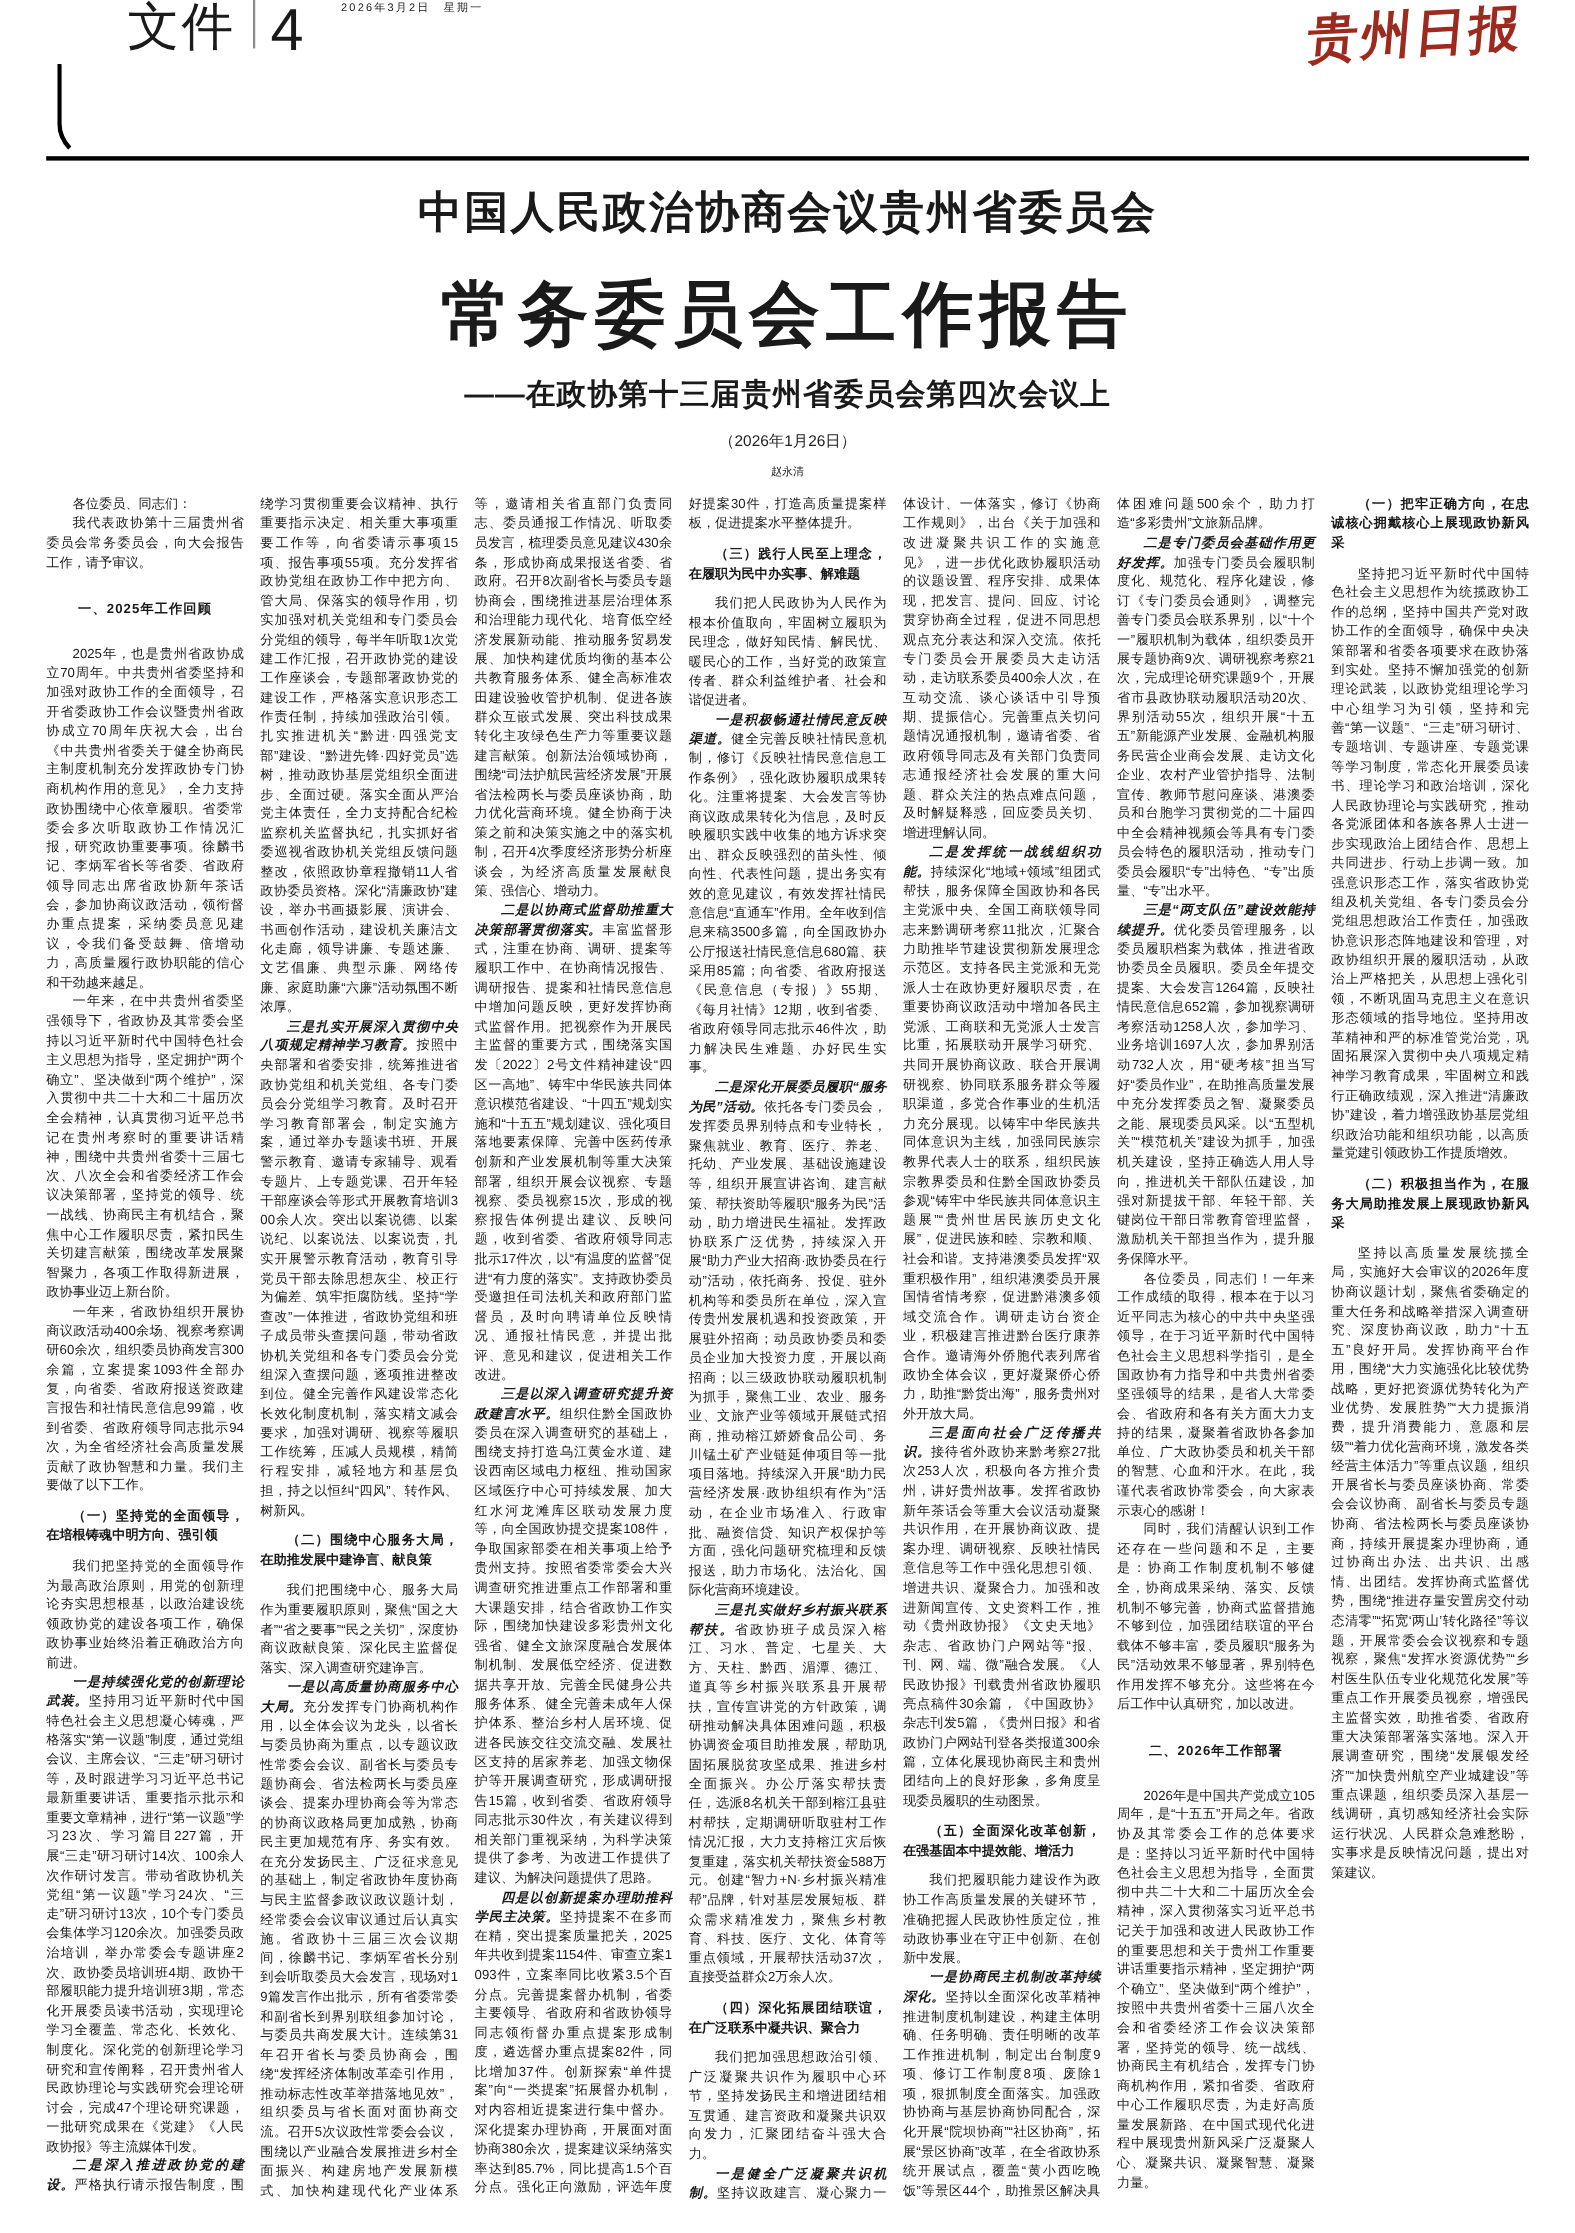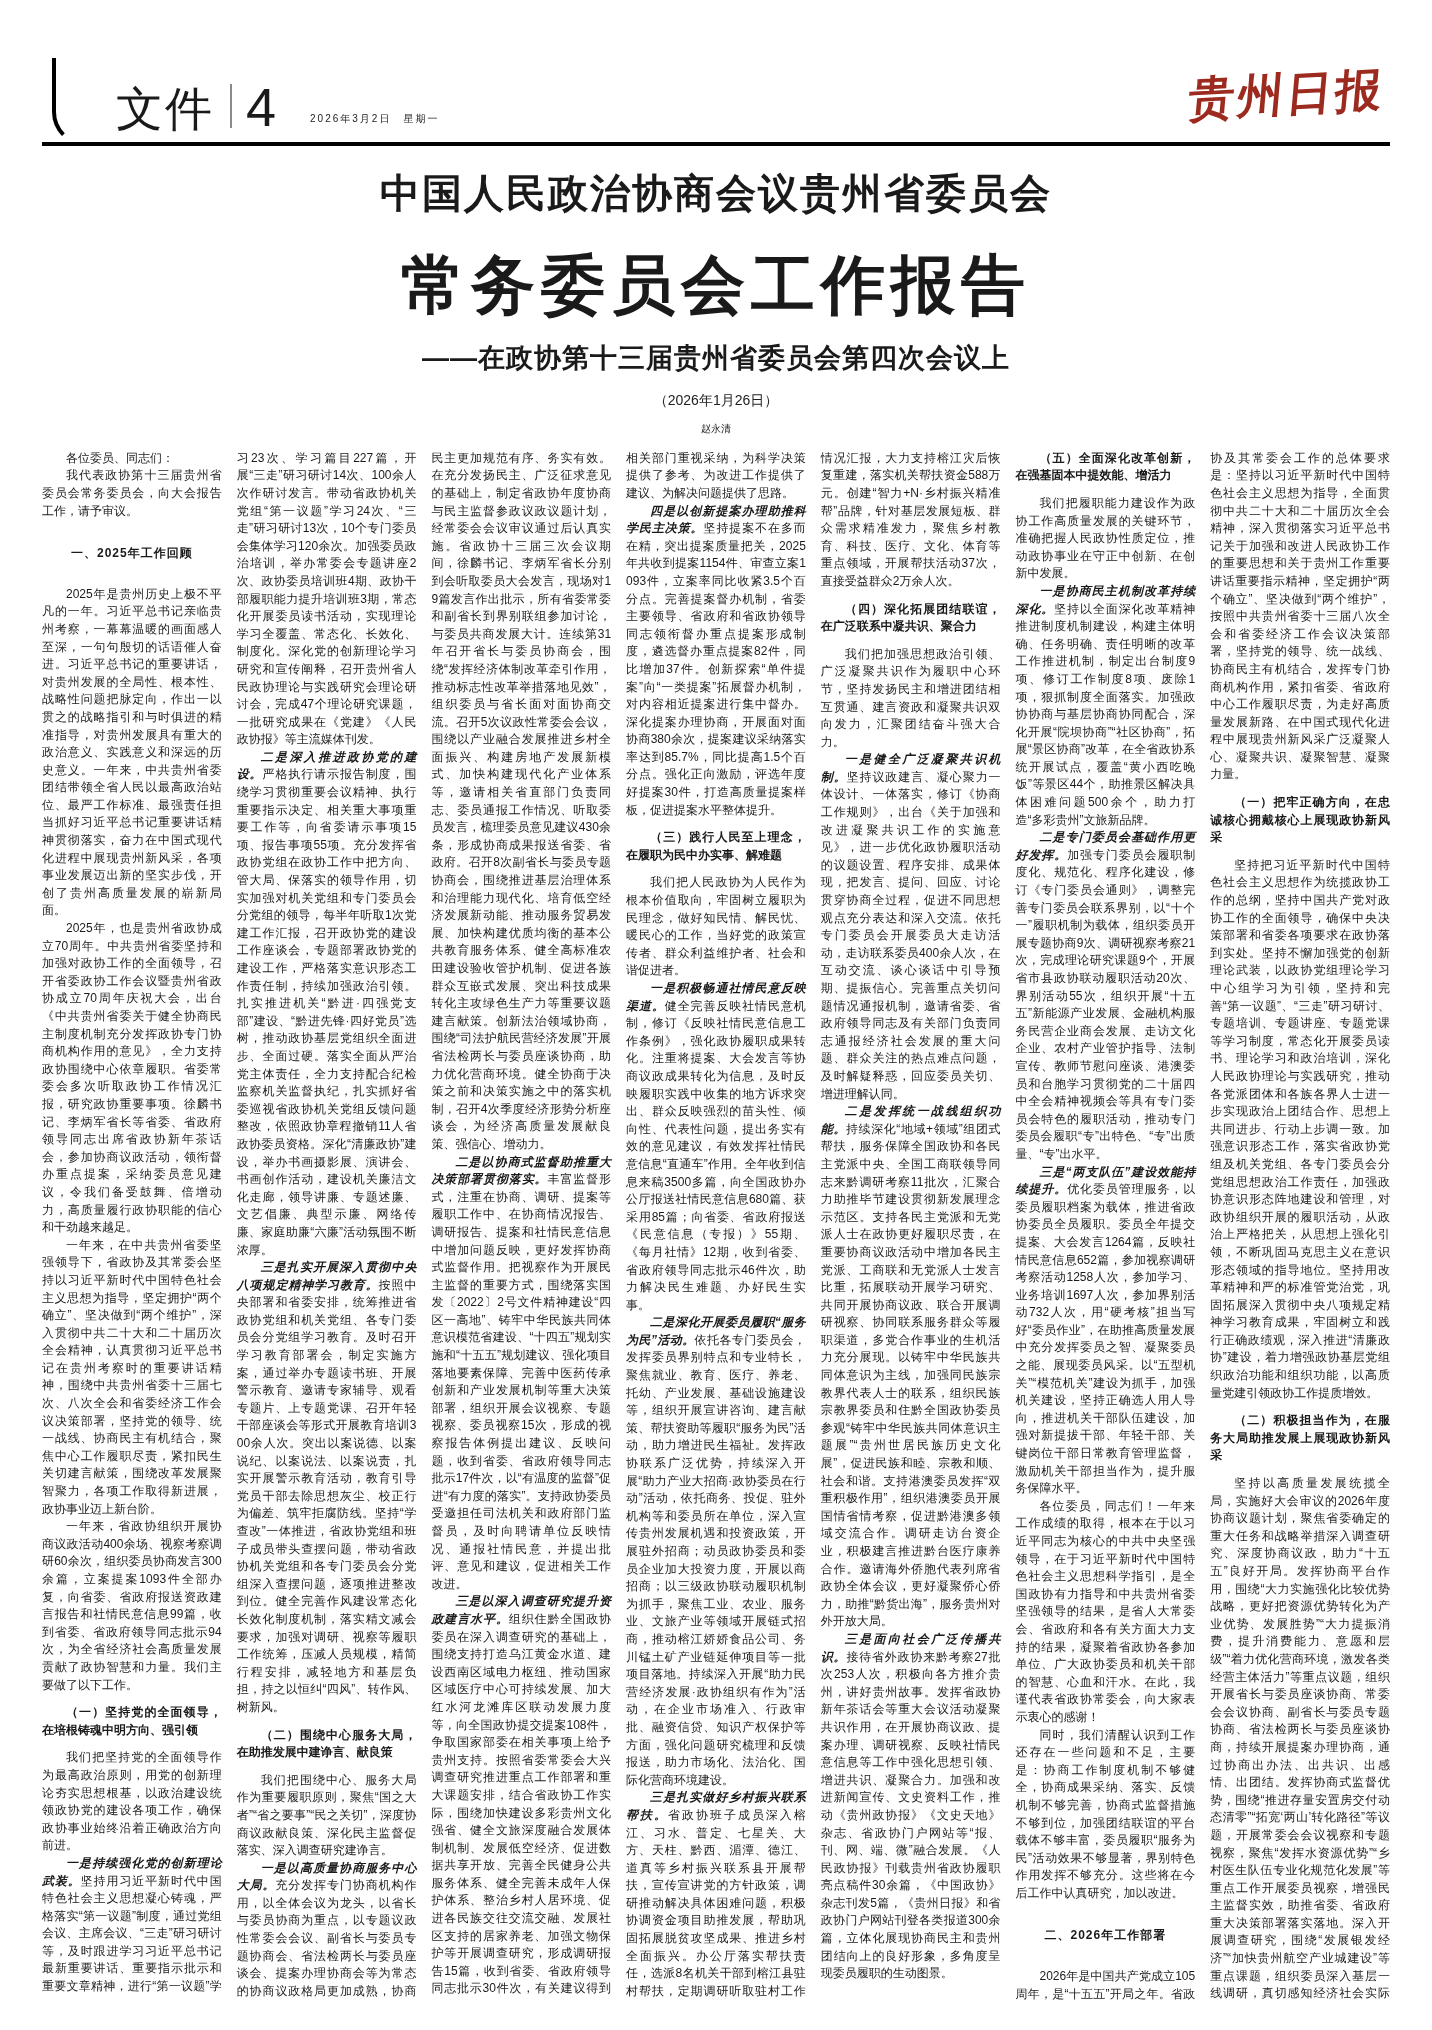--- a/index.html
+++ b/index.html
@@ -11,21 +11,21 @@
     position: relative;
     overflow: hidden;
   }
   
   .masthead {
     position: relative;
     margin: 0 42px;
     height: 146px;
     border-bottom: 4px solid #000;
     display: flex;
-    align-items: flex-end;
+    align-items: flex-start;
     padding: 0 0 6px 74px;
   }
   .bracket {
     position: absolute;
     left: 10px; top: 58px; bottom: -4px;
     width: 52px;
     border-left: 4px solid #000;
     border-bottom-left-radius: 34px;
     border-bottom: 4px solid transparent;
   }
@@ -92,21 +92,20 @@
   <div class="main-title-2">常务委员会工作报告</div>
   <div class="sub-title">——在政协第十三届贵州省委员会第四次会议上</div>
   <div class="meeting-date">（2026年1月26日）</div>
   <div class="author">赵永清</div>
 </div>
 
 <div class="article-body">
     <p>各位委员、同志们：</p>
     <p>我代表政协第十三届贵州省委员会常务委员会，向大会报告工作，请予审议。</p>
     <div class="h2">一、2025年工作回顾</div>
-    <p>2025年是贵州历史上极不平凡的一年。习近平总书记亲临贵州考察，一幕幕温暖的画面感人至深，一句句殷切的话语催人奋进。习近平总书记的重要讲话，对贵州发展的全局性、根本性、战略性问题把脉定向，作出一以贯之的战略指引和与时俱进的精准指导，对贵州发展具有重大的政治意义、实践意义和深远的历史意义。一年来，中共贵州省委团结带领全省人民以最高政治站位、最严工作标准、最强责任担当抓好习近平总书记重要讲话精神贯彻落实，奋力在中国式现代化进程中展现贵州新风采，各项事业发展迈出新的坚实步伐，开创了贵州高质量发展的崭新局面。</p>
     <p>2025年，也是贵州省政协成立70周年。中共贵州省委坚持和加强对政协工作的全面领导，召开省委政协工作会议暨贵州省政协成立70周年庆祝大会，出台《中共贵州省委关于健全协商民主制度机制充分发挥政协专门协商机构作用的意见》，全力支持政协围绕中心依章履职。省委常委会多次听取政协工作情况汇报，研究政协重要事项。徐麟书记、李炳军省长等省委、省政府领导同志出席省政协新年茶话会，参加协商议政活动，领衔督办重点提案，采纳委员意见建议，令我们备受鼓舞、倍增动力，高质量履行政协职能的信心和干劲越来越足。</p>
     <p>一年来，在中共贵州省委坚强领导下，省政协及其常委会坚持以习近平新时代中国特色社会主义思想为指导，坚定拥护“两个确立”、坚决做到“两个维护”，深入贯彻中共二十大和二十届历次全会精神，认真贯彻习近平总书记在贵州考察时的重要讲话精神，围绕中共贵州省委十三届七次、八次全会和省委经济工作会议决策部署，坚持党的领导、统一战线、协商民主有机结合，聚焦中心工作履职尽责，紧扣民生关切建言献策，围绕改革发展聚智聚力，各项工作取得新进展，政协事业迈上新台阶。</p>
     <p>一年来，省政协组织开展协商议政活动400余场、视察考察调研60余次，组织委员协商发言300余篇，立案提案1093件全部办复，向省委、省政府报送资政建言报告和社情民意信息99篇，收到省委、省政府领导同志批示94次，为全省经济社会高质量发展贡献了政协智慧和力量。我们主要做了以下工作。</p>
     <div class="h3">（一）坚持党的全面领导，在培根铸魂中明方向、强引领</div>
     <p>我们把坚持党的全面领导作为最高政治原则，用党的创新理论夯实思想根基，以政治建设统领政协党的建设各项工作，确保政协事业始终沿着正确政治方向前进。</p>
     <p><span class="lead">一是持续强化党的创新理论武装。</span>坚持用习近平新时代中国特色社会主义思想凝心铸魂，严格落实“第一议题”制度，通过党组会议、主席会议、“三走”研习研讨等，及时跟进学习习近平总书记最新重要讲话、重要指示批示和重要文章精神，进行“第一议题”学习23次、学习篇目227篇，开展“三走”研习研讨14次、100余人次作研讨发言。带动省政协机关党组“第一议题”学习24次、“三走”研习研讨13次，10个专门委员会集体学习120余次。加强委员政治培训，举办常委会专题讲座2次、政协委员培训班4期、政协干部履职能力提升培训班3期，常态化开展委员读书活动，实现理论学习全覆盖、常态化、长效化、制度化。深化党的创新理论学习研究和宣传阐释，召开贵州省人民政协理论与实践研究会理论研讨会，完成47个理论研究课题，一批研究成果在《党建》《人民政协报》等主流媒体刊发。</p>
     <p><span class="lead">二是深入推进政协党的建设。</span>严格执行请示报告制度，围绕学习贯彻重要会议精神、执行重要指示决定、相关重大事项重要工作等，向省委请示事项15项、报告事项55项。充分发挥省政协党组在政协工作中把方向、管大局、保落实的领导作用，切实加强对机关党组和专门委员会分党组的领导，每半年听取1次党建工作汇报，召开政协党的建设工作座谈会，专题部署政协党的建设工作，严格落实意识形态工作责任制，持续加强政治引领。扎实推进机关“黔进·四强党支部”建设、“黔进先锋·四好党员”选树，推动政协基层党组织全面进步、全面过硬。落实全面从严治党主体责任，全力支持配合纪检监察机关监督执纪，扎实抓好省委巡视省政协机关党组反馈问题整改，依照政协章程撤销11人省政协委员资格。深化“清廉政协”建设，举办书画摄影展、演讲会、书画创作活动，建设机关廉洁文化走廊，领导讲廉、专题述廉、文艺倡廉、典型示廉、网络传廉、家庭助廉“六廉”活动氛围不断浓厚。</p>
     <p><span class="lead">三是扎实开展深入贯彻中央八项规定精神学习教育。</span>按照中央部署和省委安排，统筹推进省政协党组和机关党组、各专门委员会分党组学习教育。及时召开学习教育部署会，制定实施方案，通过举办专题读书班、开展警示教育、邀请专家辅导、观看专题片、上专题党课、召开年轻干部座谈会等形式开展教育培训300余人次。突出以案说德、以案说纪、以案说法、以案说责，扎实开展警示教育活动，教育引导党员干部去除思想灰尘、校正行为偏差、筑牢拒腐防线。坚持“学查改”一体推进，省政协党组和班子成员带头查摆问题，带动省政协机关党组和各专门委员会分党组深入查摆问题，逐项推进整改到位。健全完善作风建设常态化长效化制度机制，落实精文减会要求，加强对调研、视察等履职工作统筹，压减人员规模，精简行程安排，减轻地方和基层负担，持之以恒纠“四风”、转作风、树新风。</p>
     <div class="h3">（二）围绕中心服务大局，在助推发展中建诤言、献良策</div>
     <p>我们把围绕中心、服务大局作为重要履职原则，聚焦“国之大者”“省之要事”“民之关切”，深度协商议政献良策、深化民主监督促落实、深入调查研究建诤言。</p>

